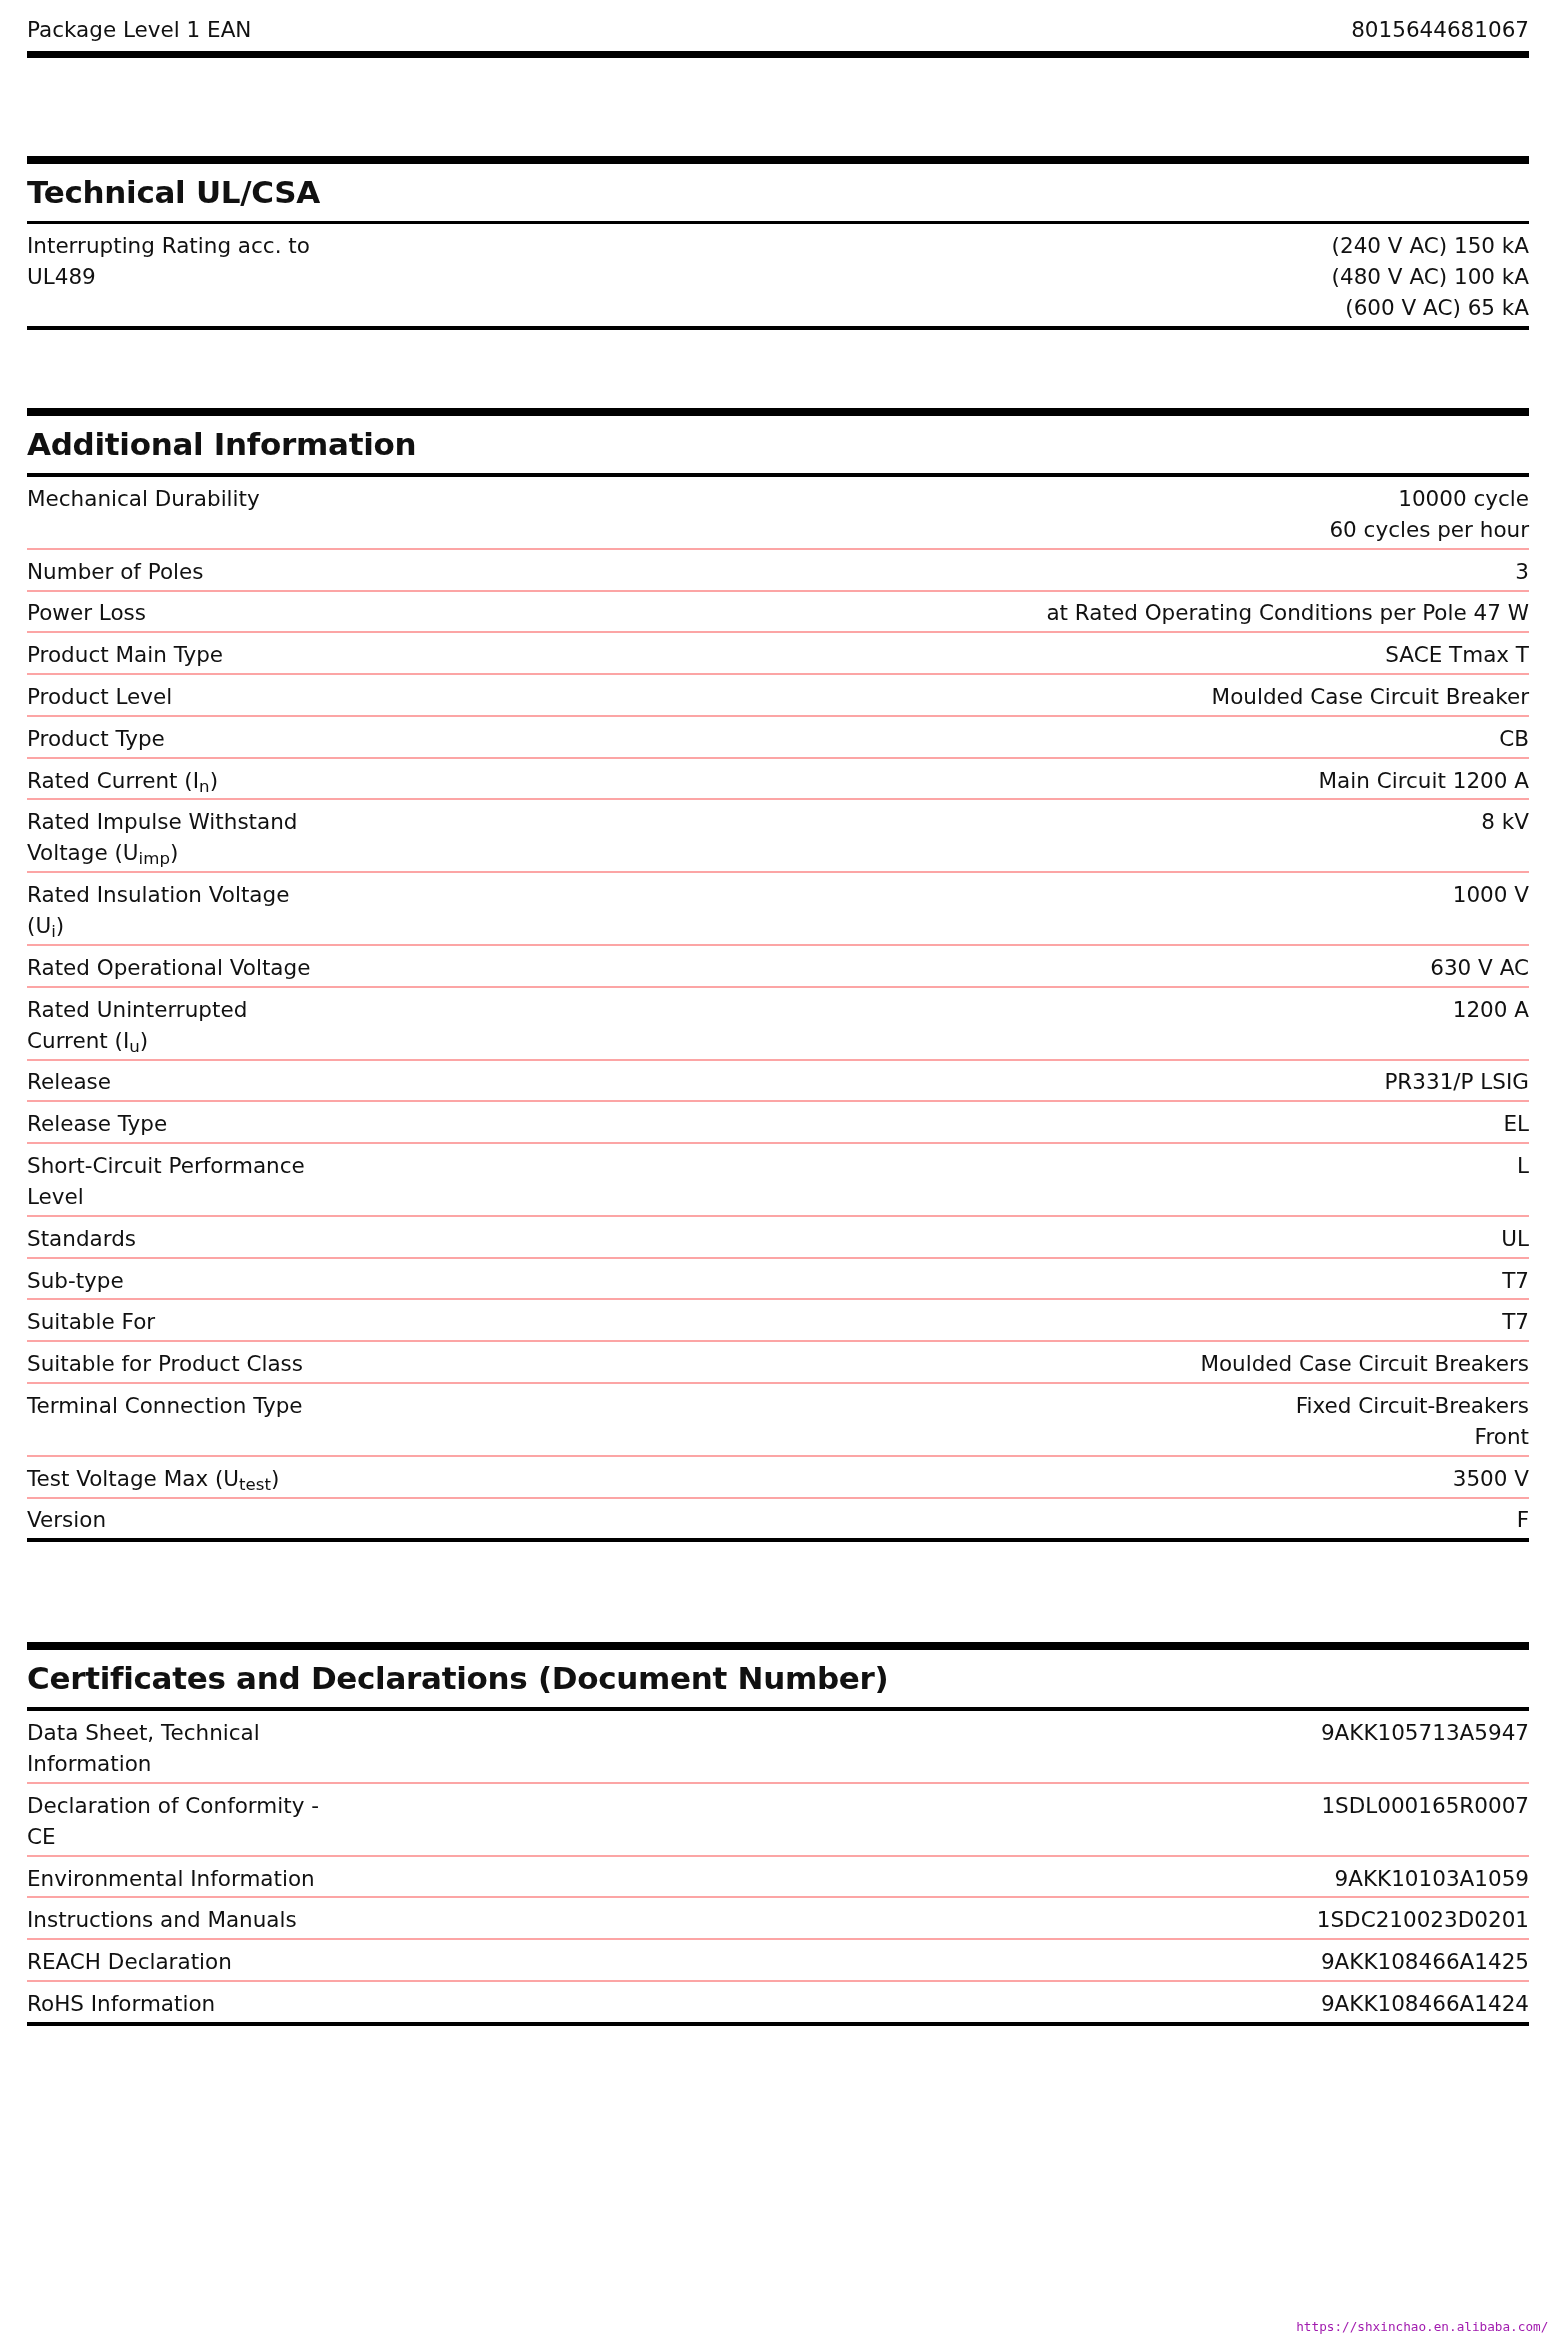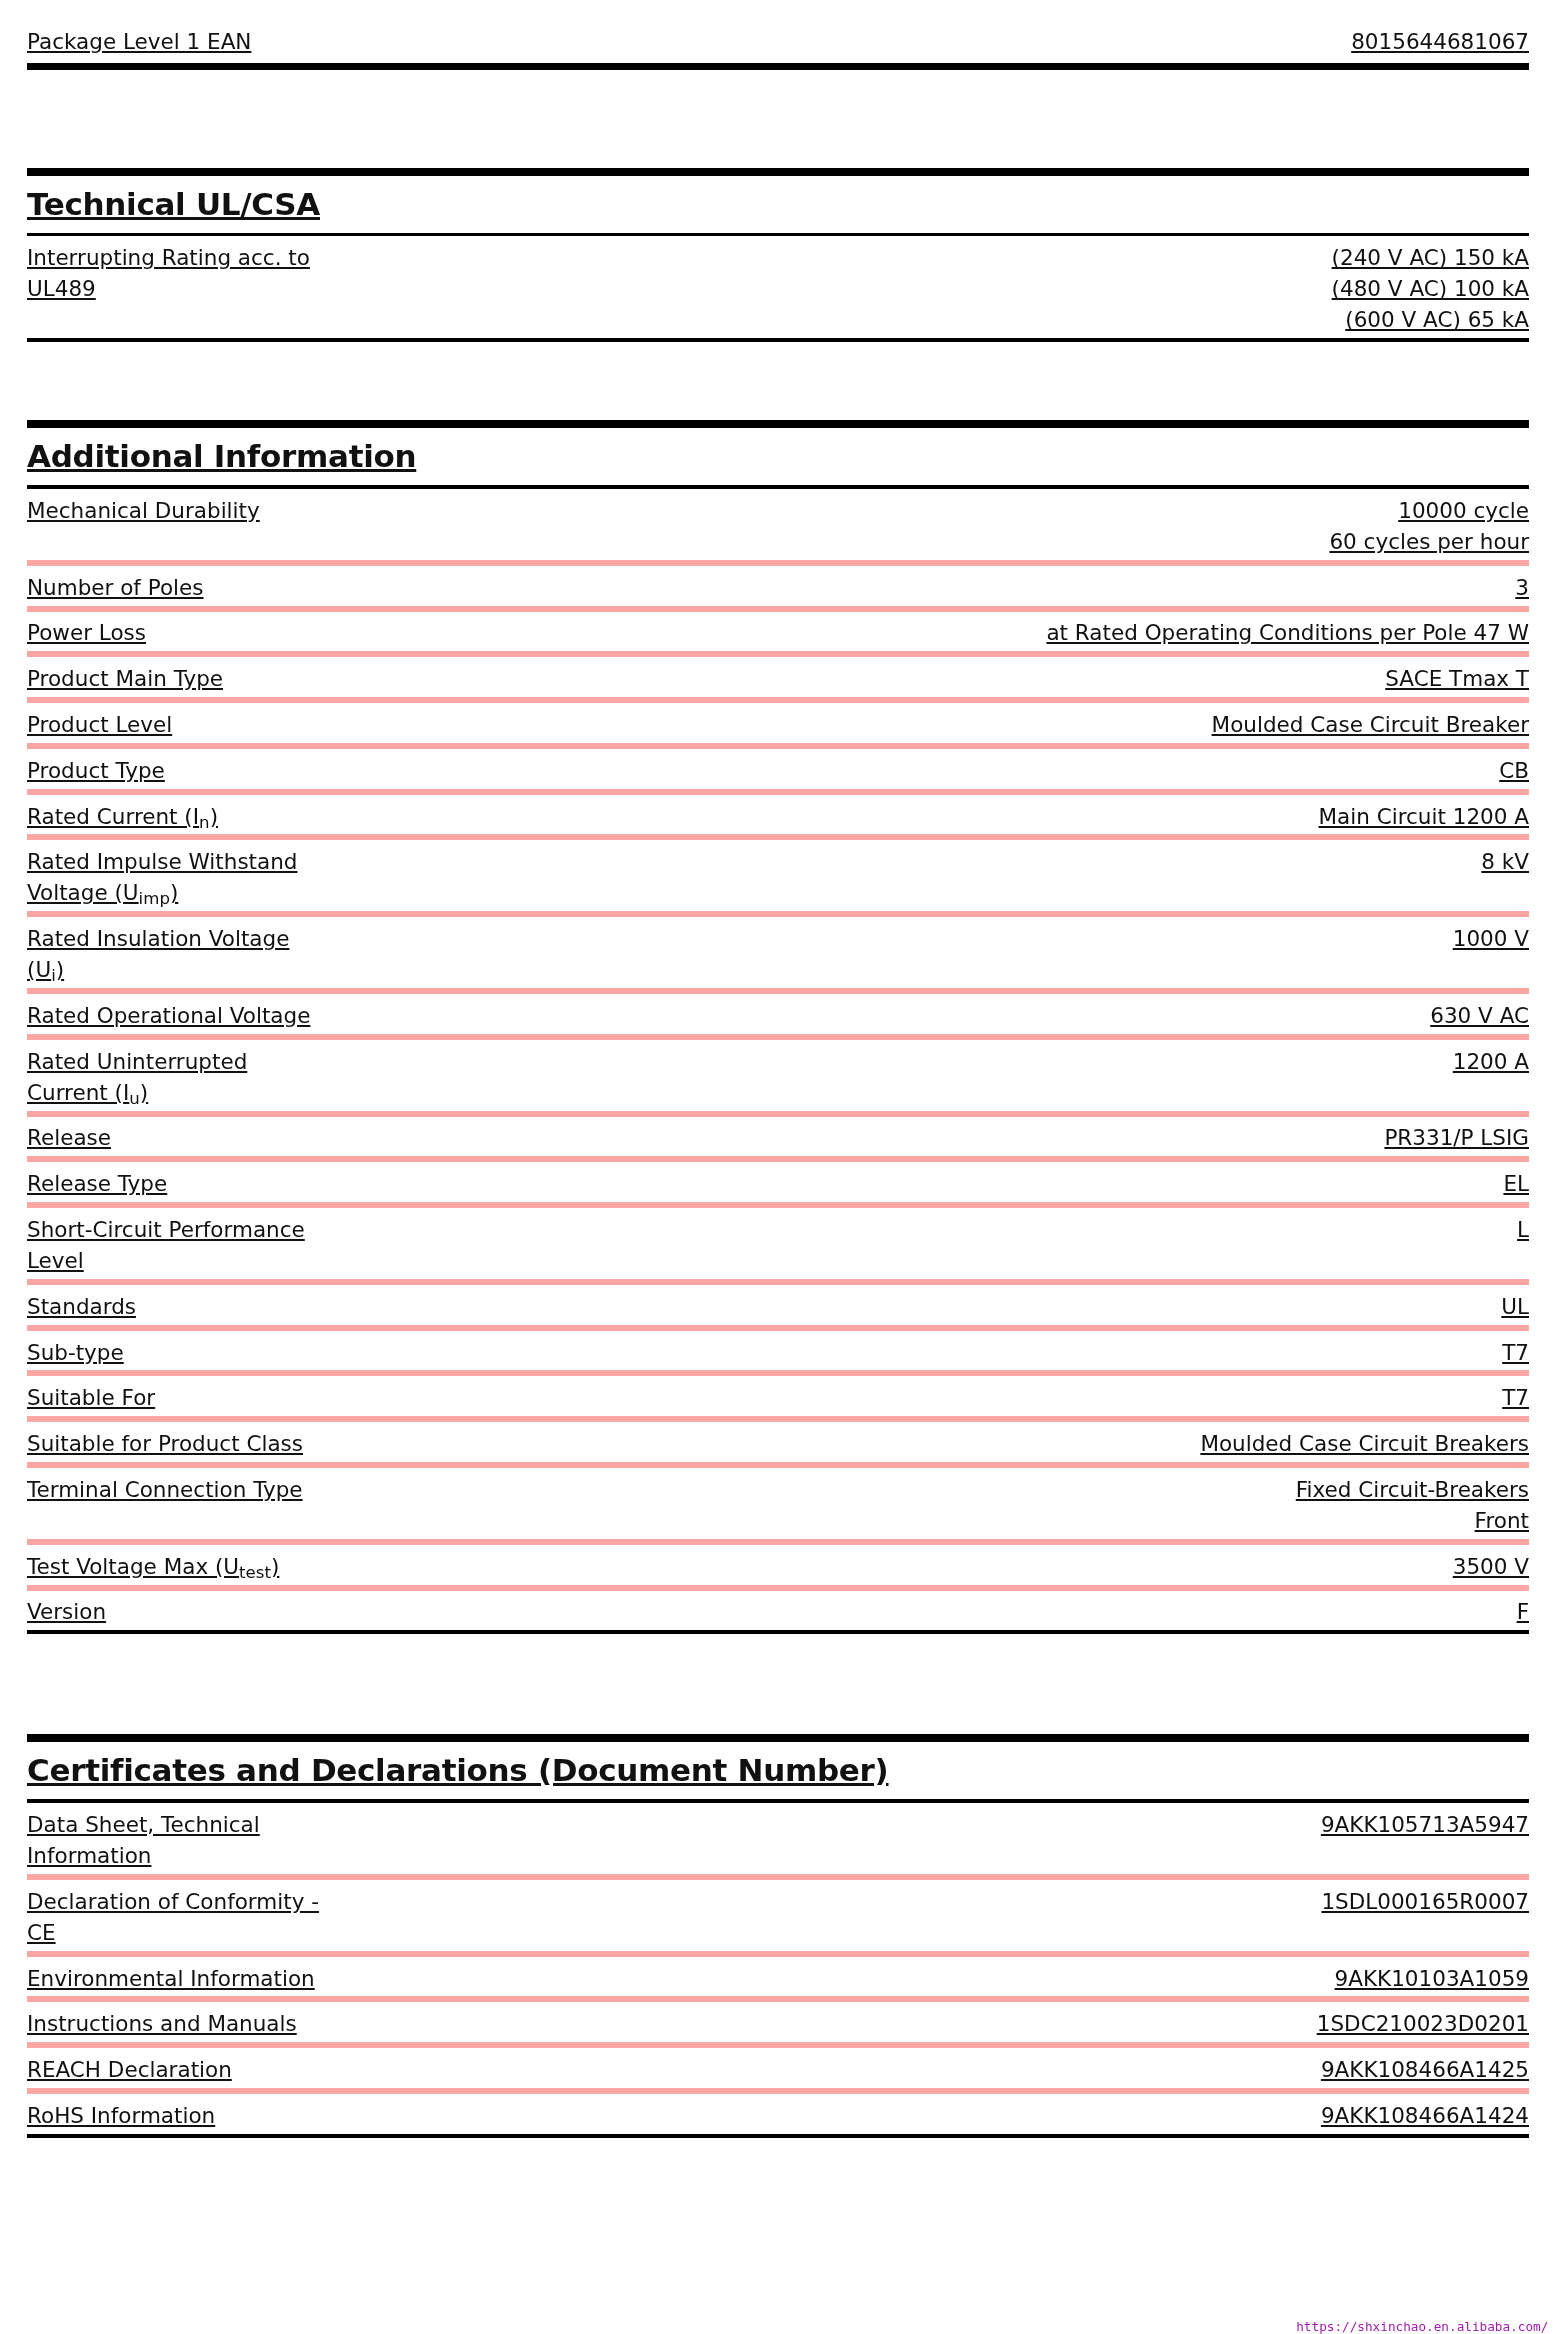--- a/index.html
+++ b/index.html
@@ -4,40 +4,40 @@
 <style>
   html, body { margin: 0; padding: 0; background: #ffffff; }
   body {
     width: 1560px;
     height: 2335px;
     position: relative;
     overflow: hidden;
     font-family: "DejaVu Sans", "Liberation Sans", sans-serif;
     color: #111111;
   }
-  .page { position: absolute; left: 27px; width: 1502px; top: 12px; text-decoration: underline; }
+  .page { position: absolute; left: 27px; width: 1502px; top: 0; }
 
   .top-row {
     display: flex; justify-content: space-between; align-items: flex-end;
     height: 51px; font-size: 21.5px; line-height: 31px; box-sizing: border-box; padding-bottom: 5.9px;
   }
   .rule-thick { height: 6.8px; background: #000; }
   .rule-head { height: 3.9px; background: #000; }
 
   .section { margin-top: 89px; }
   .section .section-top { height: 7.8px; background: #000; }
   .section h2 {
     margin: 0; font-size: 31px; font-weight: bold; line-height: 57px; height: 57px;
     letter-spacing: -0.3px;
   }
   .rows .row {
     display: flex; justify-content: space-between; align-items: flex-start;
     font-size: 21.5px; line-height: 31px;
     padding: 5.9px 0 2.9px 0;
-    border-bottom: 6px solid #fca5a5;
+    border-bottom: 2px solid #fca5a5;
   }
   .rows .row:last-child { border-bottom: 4.9px solid #000; }
   .row .label { width: 293px; text-align: left; }
   .row .value { text-align: right; white-space: pre-line; }
   .label sub { font-size: 16.6px; vertical-align: -3.9px; line-height: 0; }
 
   .watermark {
     position: absolute; right: 11.7px; top: 2319px;
     font-family: "DejaVu Sans Mono", "Liberation Mono", monospace;
     font-size: 12.7px; color: #a21caf; line-height: 15.6px;

